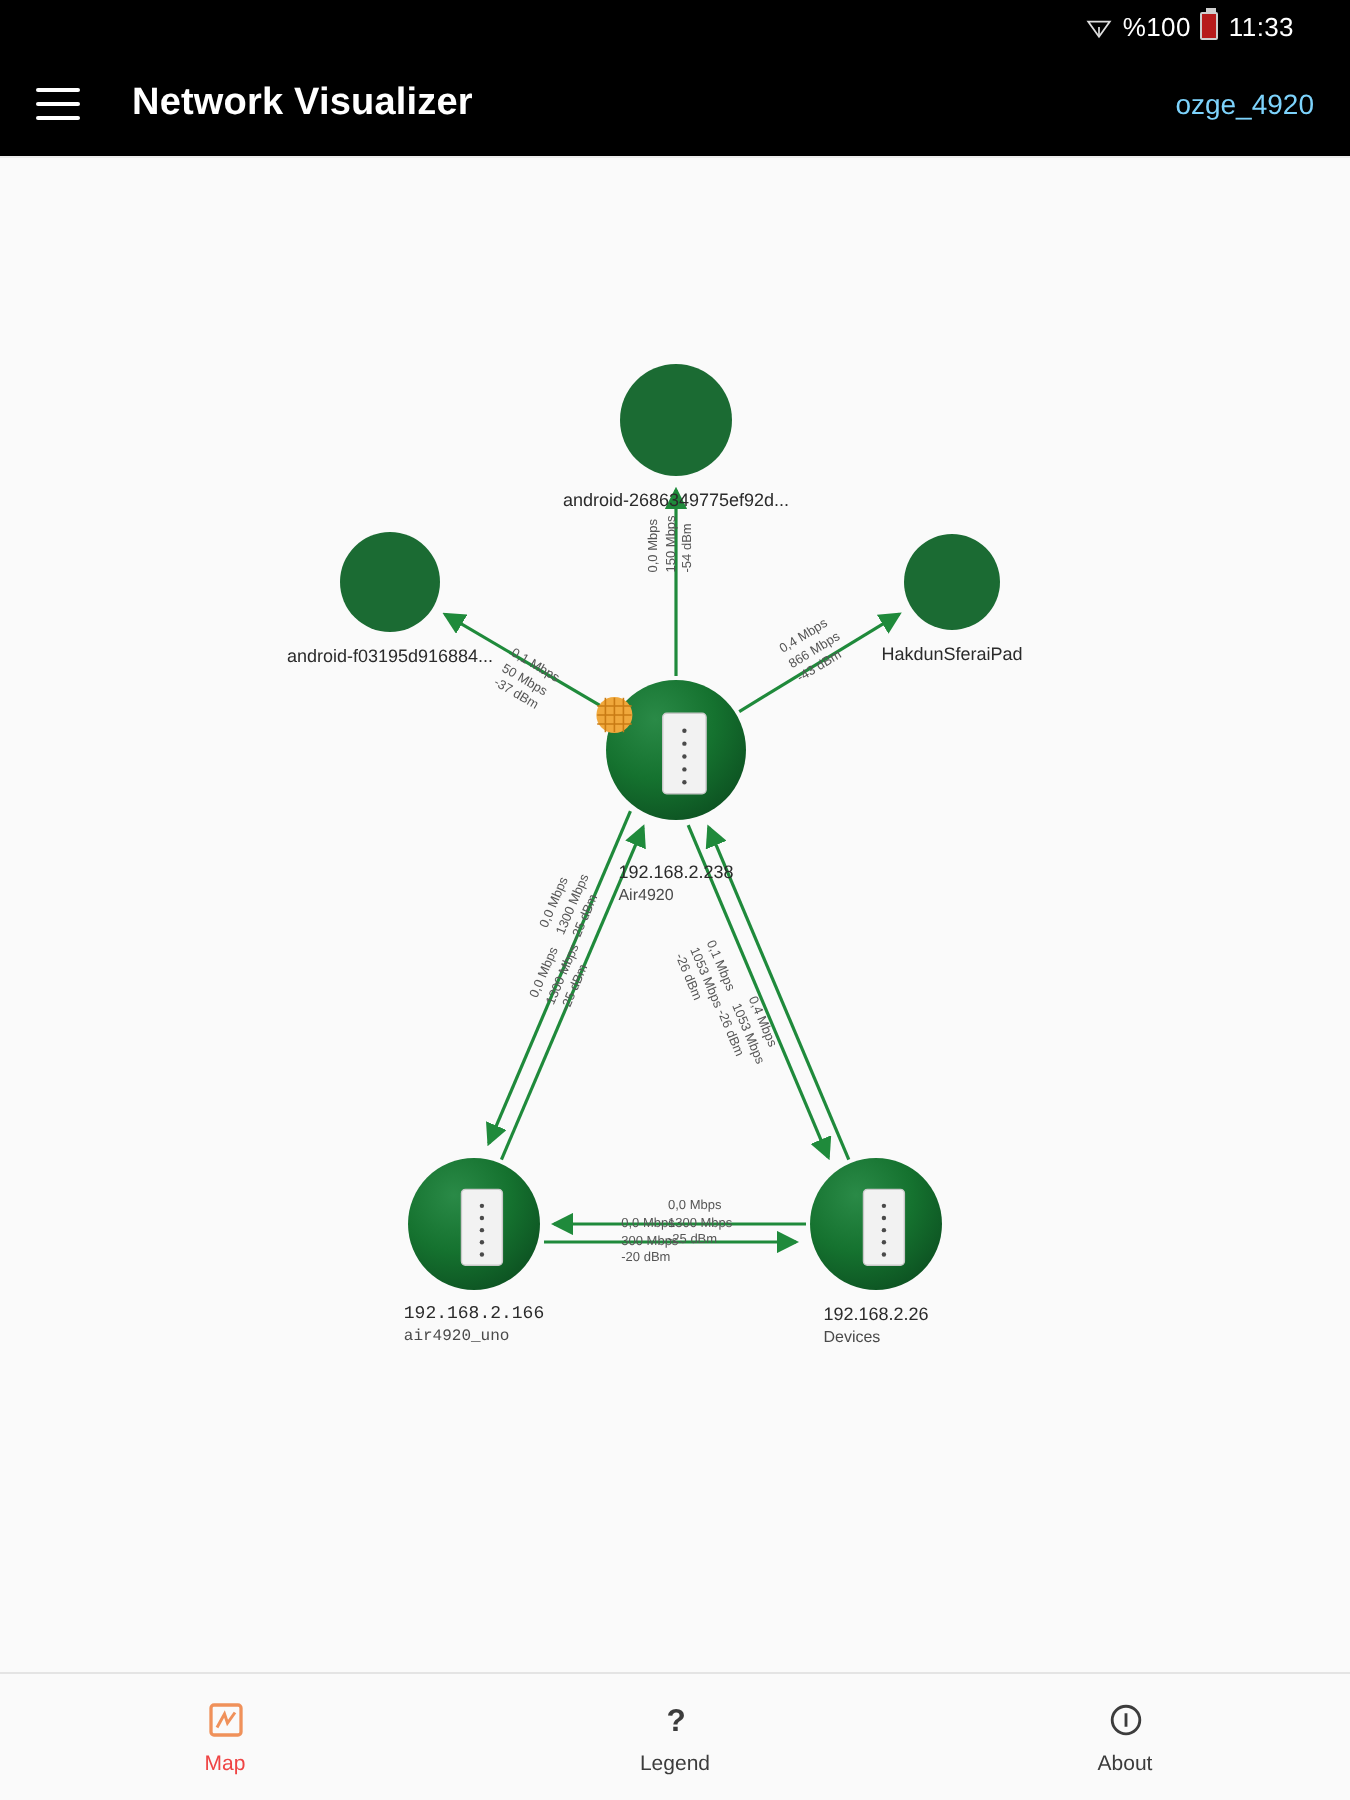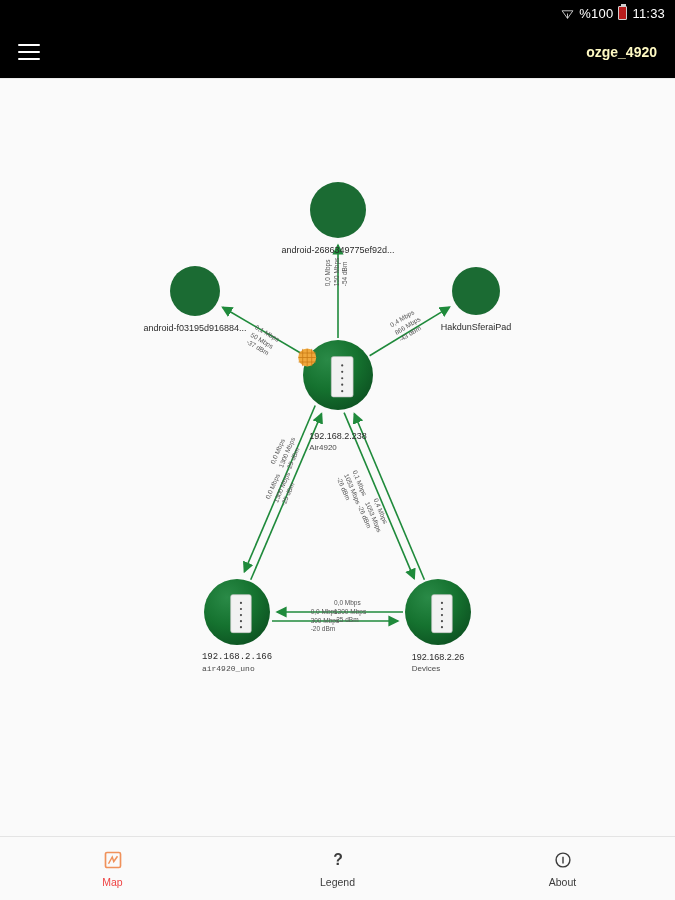--- a/index.html
+++ b/index.html
@@ -13,21 +13,21 @@
     position: relative;
     width: 675px; height: 900px;
     background: #fafafa;
     display: flex; flex-direction: column;
   }
 
   
   .statusbar {
     height: 26px; background: #000000; color: #ffffff;
     display: flex; align-items: center; justify-content: flex-end;
-    padding: 0 10px; gap: 5px; flex: 0 0 auto;
+    padding: 0 28px; gap: 5px; flex: 0 0 auto;
   }
   .statusbar .sb-text { font-size: 13px; letter-spacing: .2px; }
   .wifi-ico { width: 13px; height: 13px; display: block; }
   .batt {
     width: 9px; height: 14px; border: 1px solid #cfcfcf; border-radius: 1px;
     position: relative; background: #b71c1c;
   }
   .batt:before {
     content: ""; position: absolute; top: -3px; left: 2px;
     width: 5px; height: 2px; background: #cfcfcf;
@@ -39,21 +39,21 @@
     display: flex; align-items: center; padding: 0 18px; flex: 0 0 auto;
   }
   .hamburger { width: 22px; cursor: pointer; }
   .hamburger span {
     display: block; height: 2px; background: #ffffff; margin: 5px 0; border-radius: 1px;
   }
   .app-title {
     font-size: 19px; font-weight: bold; margin-left: 26px; letter-spacing: .1px;
   }
   .ssid {
-    margin-left: auto; color: #fef9c3; font-size: 14px; font-weight: bold;
+    margin-left: auto; color: #7dd3fc; font-size: 14px; font-weight: normal;
   }
 
   
   .canvas-wrap {
     flex: 1 1 auto; position: relative; background: #fafafa;
     border-top: 1px solid #ececec;
   }
   .graph { position: absolute; inset: 0; }
 
   .node-label {
@@ -98,20 +98,21 @@
     <span class="batt"></span>
     <span class="sb-text">11:33</span>
   </div>
 
   <div class="appbar">
     <div class="hamburger">
       <span></span>
         <span></span>
         <span></span>
     </div>
+    <div class="app-title">Network Visualizer</div>
     <div class="ssid">ozge_4920</div>
   </div>
 
   <div class="canvas-wrap">
     <svg class="graph" id="graph-svg" viewBox="0 0 675 770" preserveAspectRatio="none">
       <defs>
         <radialGradient id="nodeGrad" cx="35%" cy="28%" r="78%">
           <stop offset="0%" stop-color="#2a8a47"></stop>
           <stop offset="55%" stop-color="#15722f"></stop>
           <stop offset="100%" stop-color="#0d5322"></stop>

